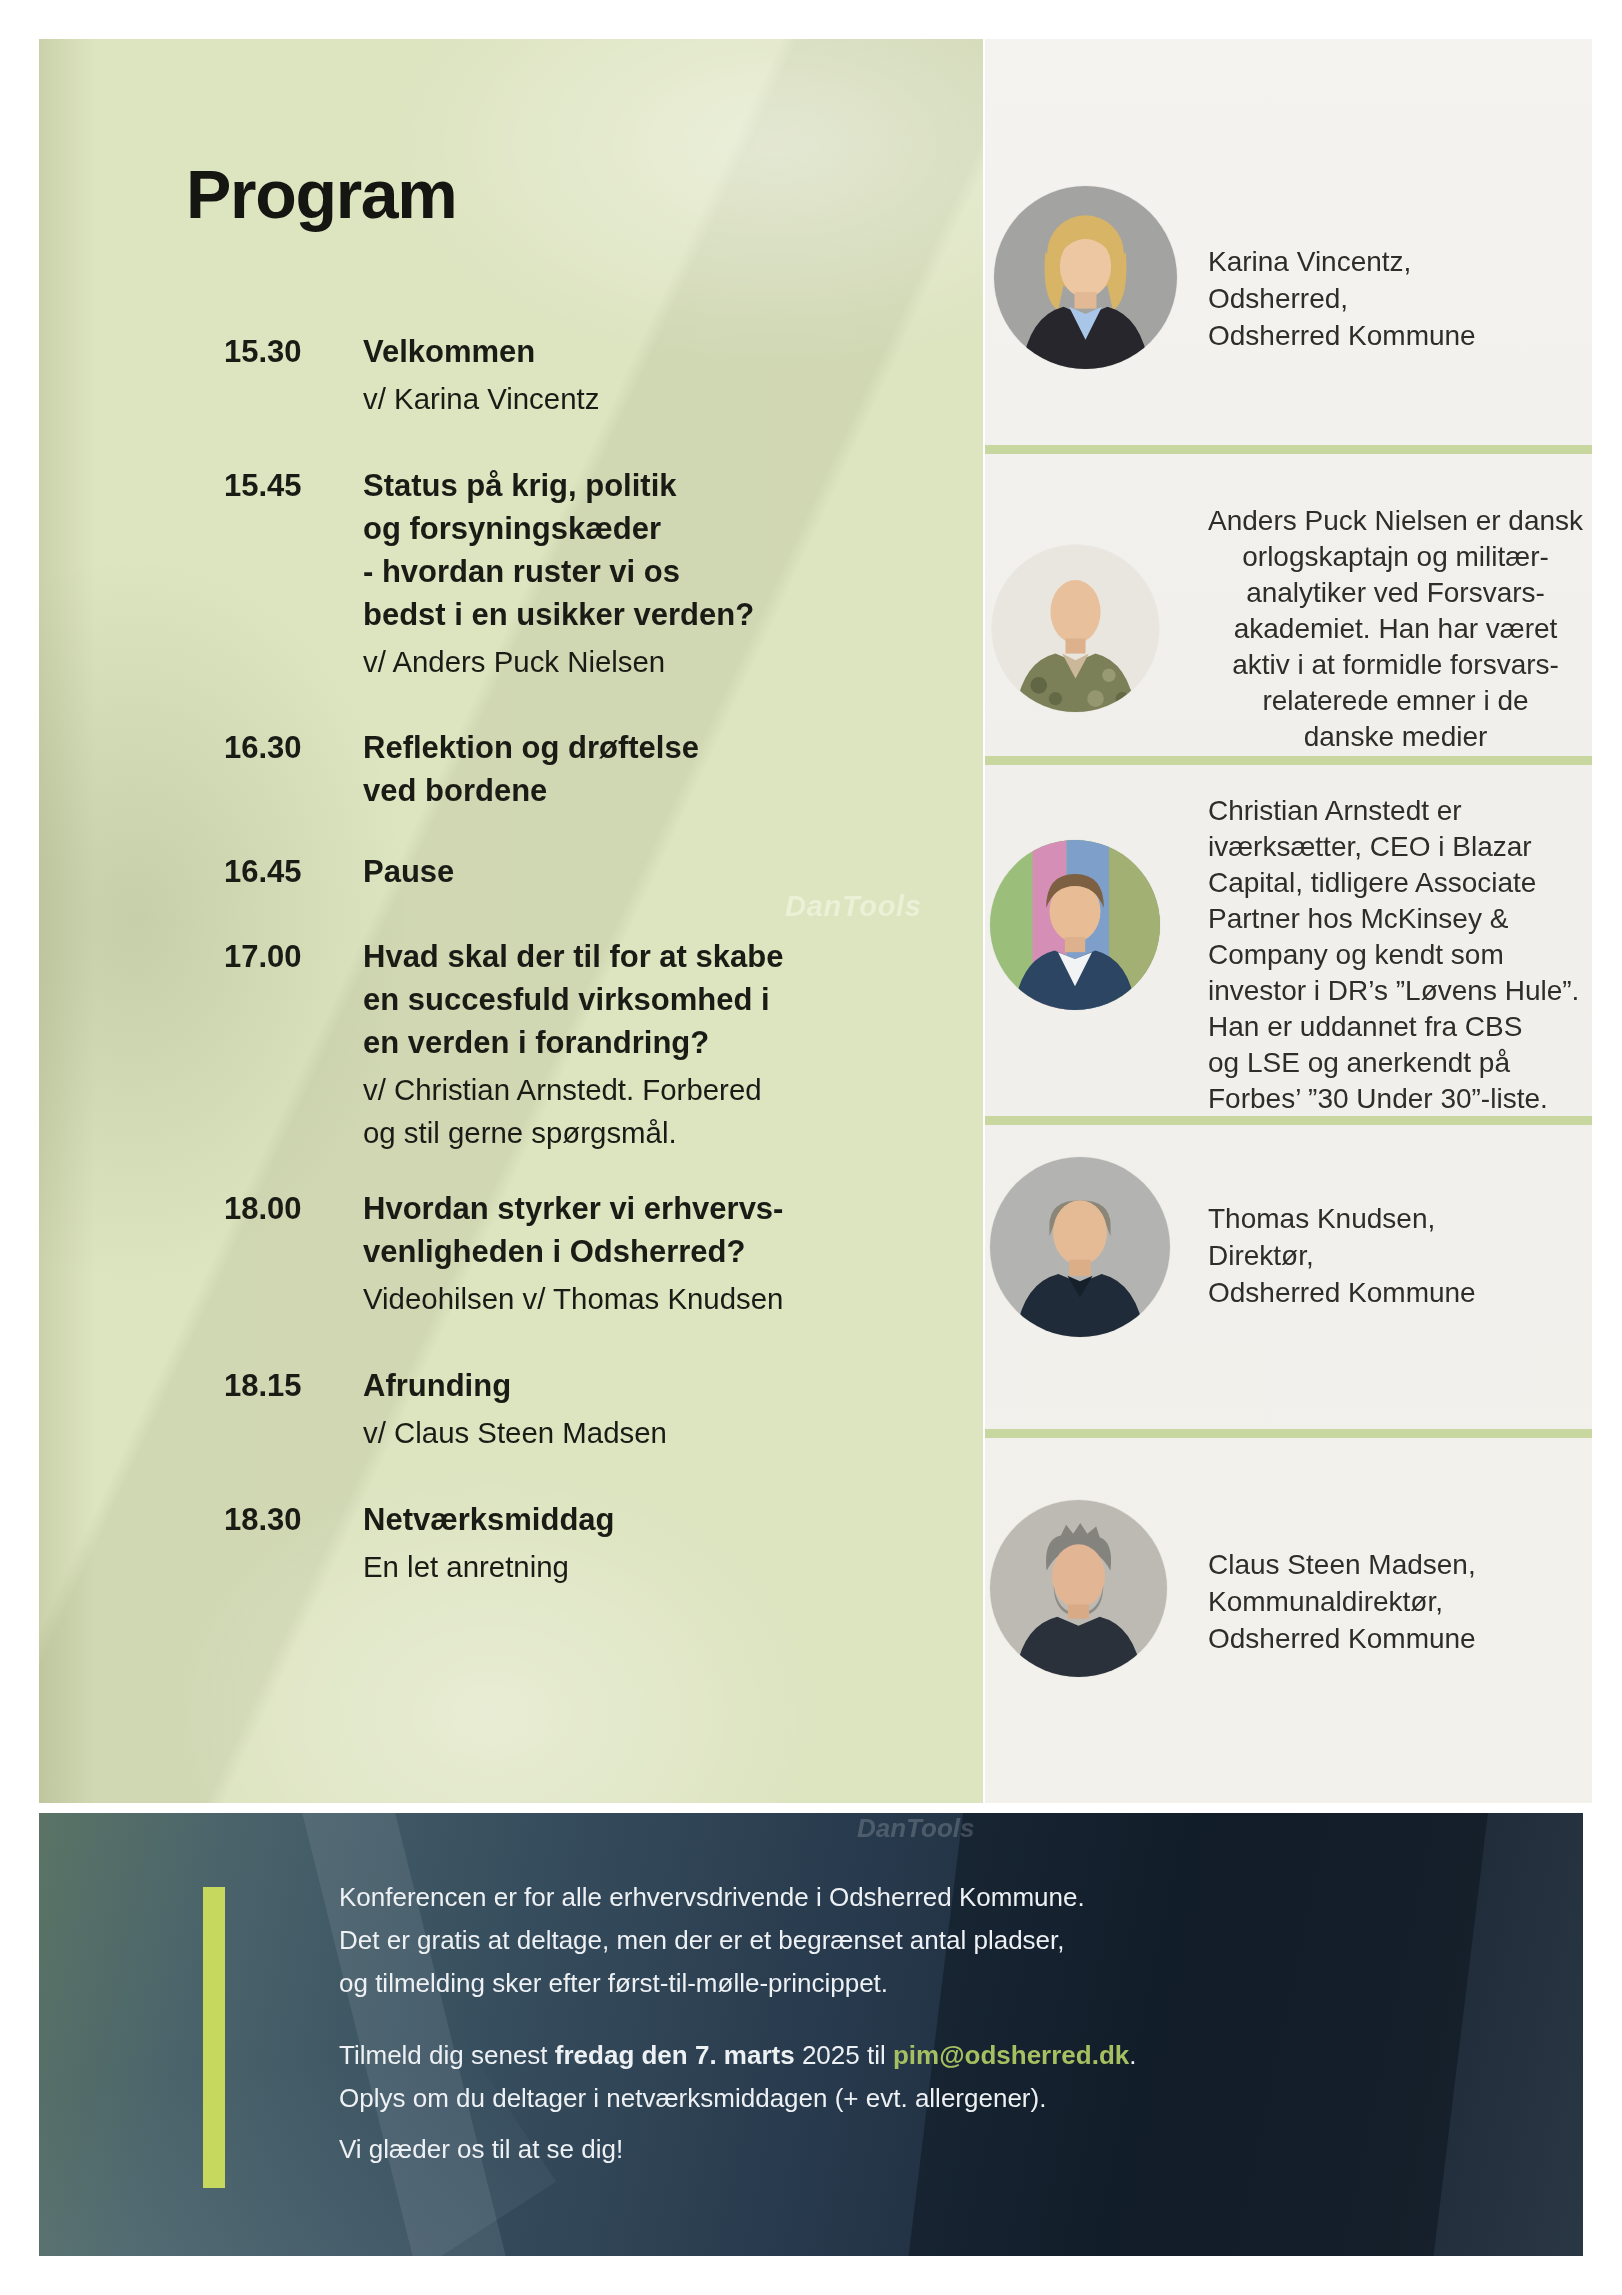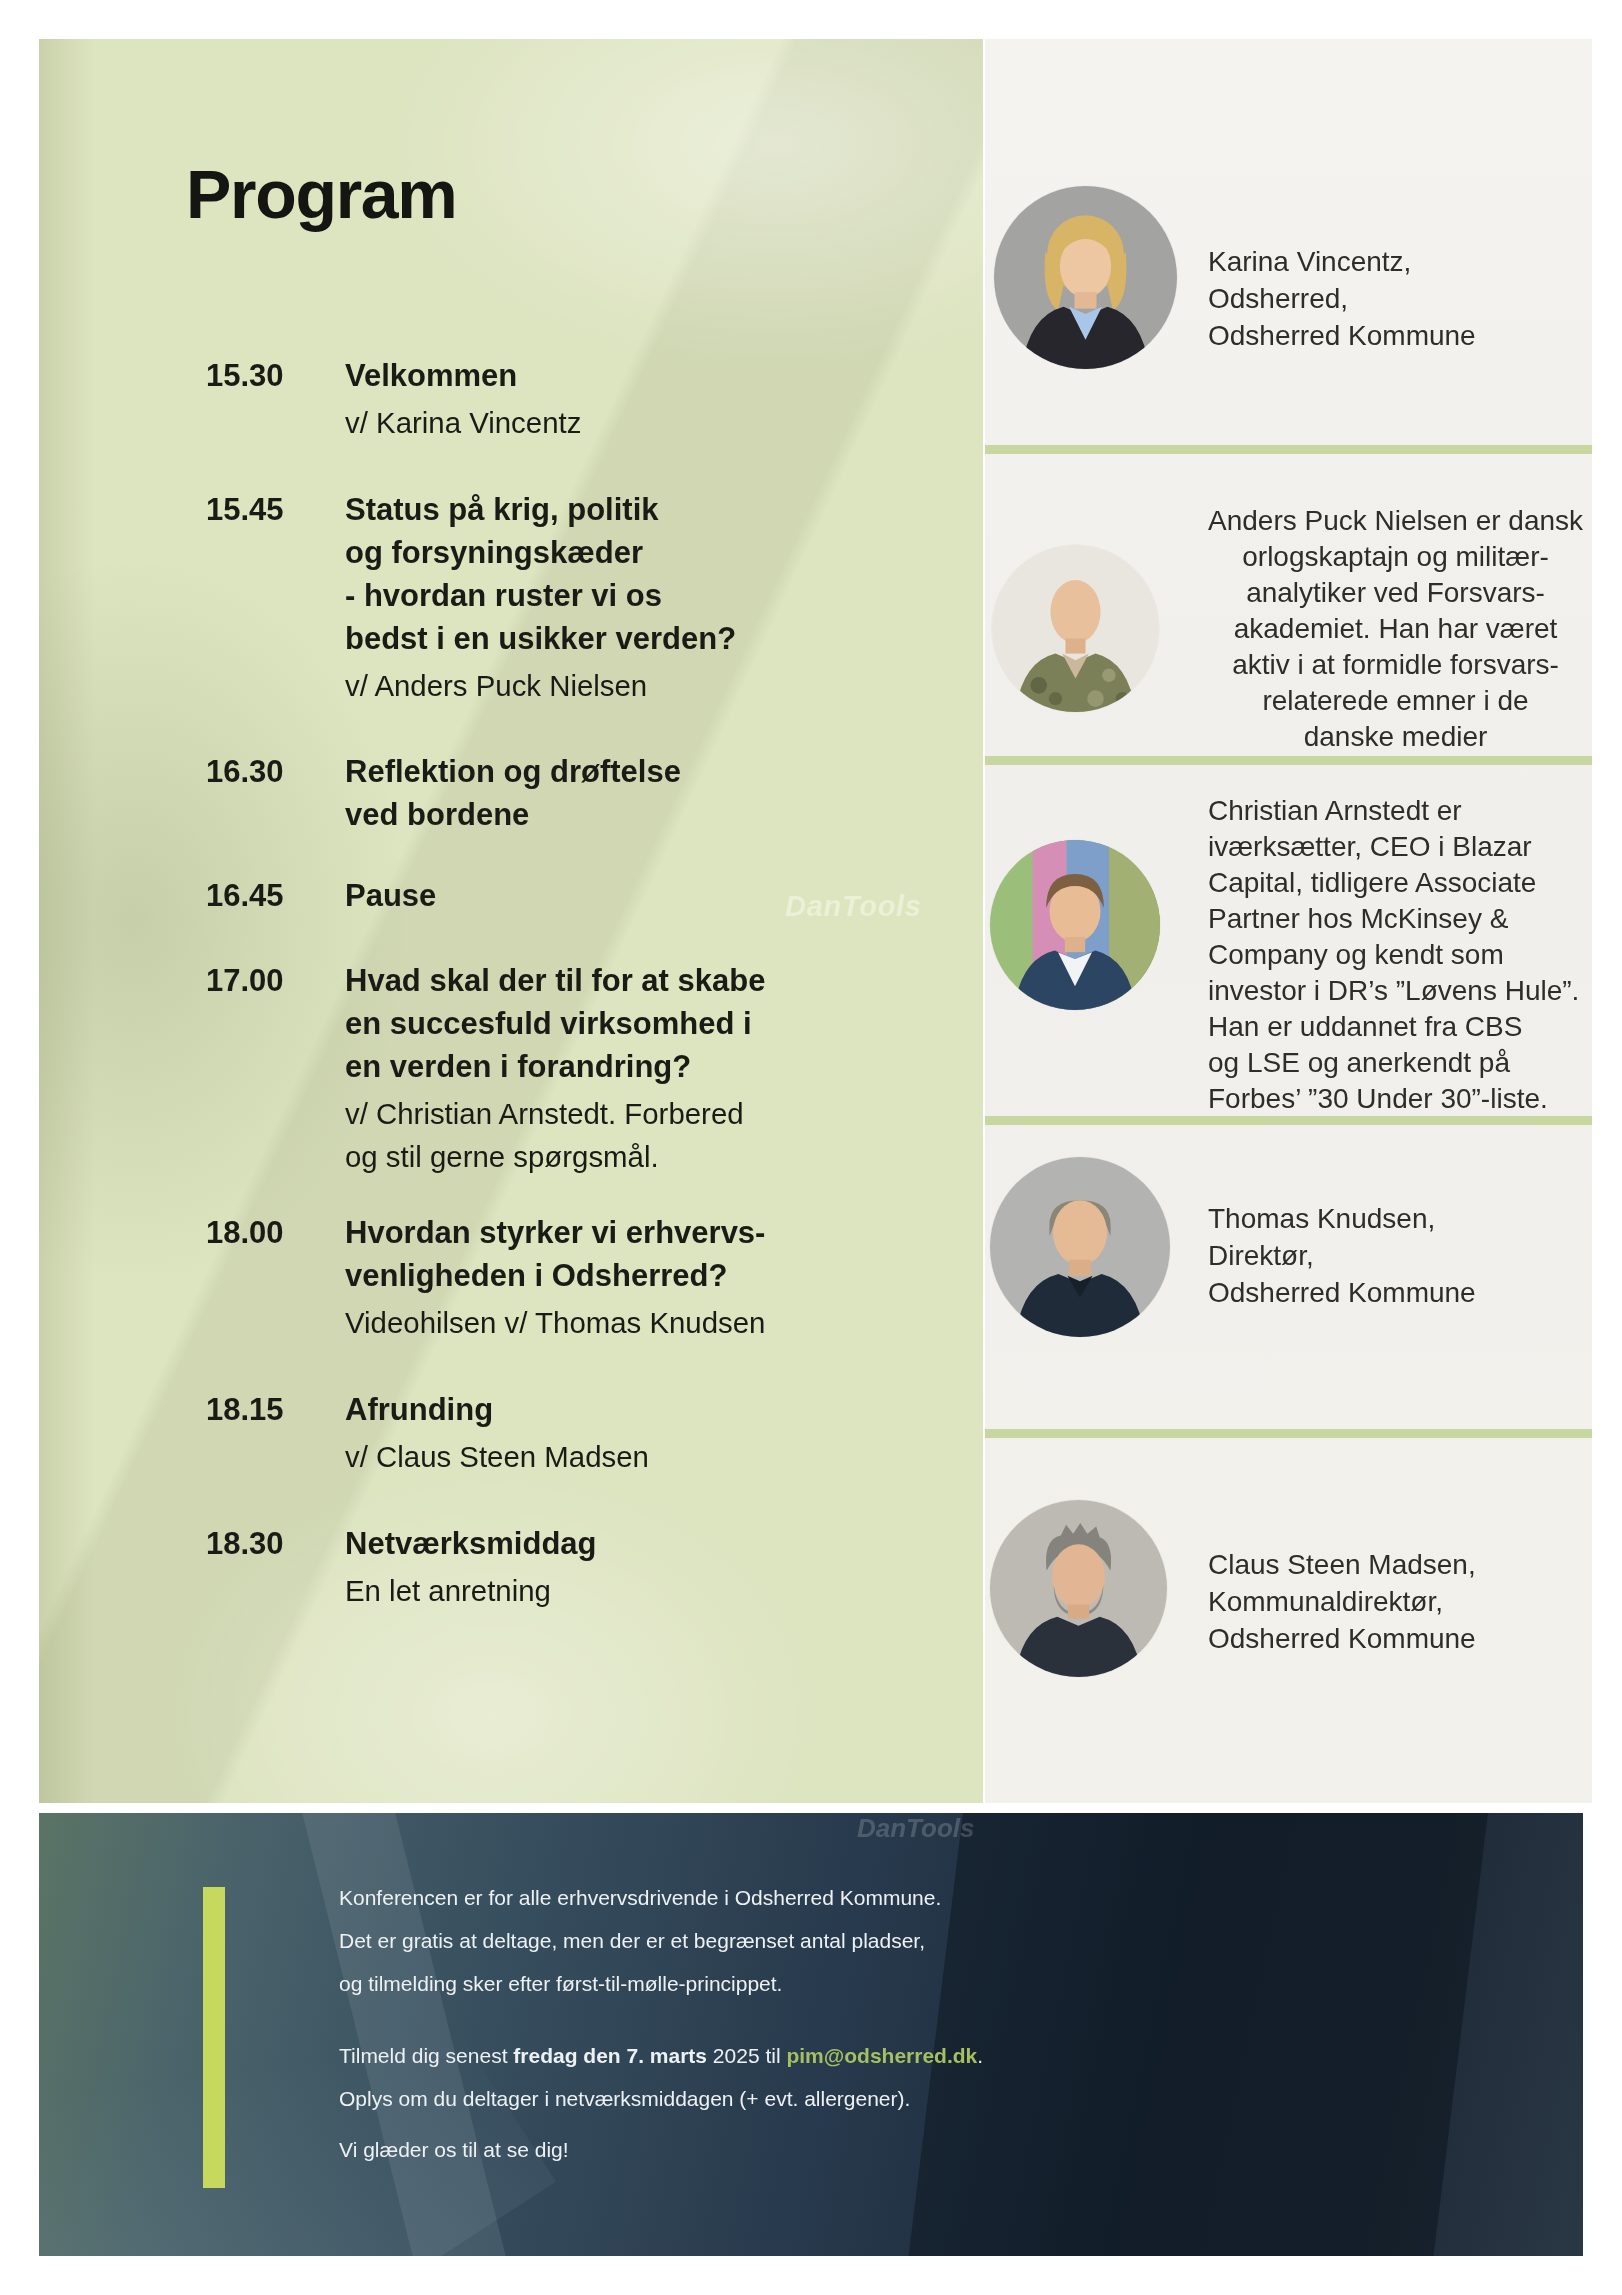--- a/index.html
+++ b/index.html
@@ -13,21 +13,21 @@
       radial-gradient(ellipse 589px 340px at 78% 6%, rgba(255,255,255,.42), transparent 65%),
       radial-gradient(ellipse 445px 589px at 10% 50%, rgba(70,80,40,.15), transparent 62%),
       radial-gradient(ellipse 537px 406px at 48% 95%, rgba(255,255,255,.32), transparent 60%),
       linear-gradient(115deg, transparent 42%, rgba(95,105,60,.10) 43%, rgba(95,105,60,.10) 56%, transparent 57%),
       linear-gradient(90deg, rgba(125,135,85,.20) 0%, rgba(125,135,85,0) 6%);}
   .watermark{position:absolute;left:746px;top:851px;font-size:29px;font-weight:bold;
              font-style:italic;color:rgba(246,249,232,.55);letter-spacing:0.7px;}
   .page-title{position:absolute;left:147px;top:116px;font-size:68px;font-weight:bold;
               letter-spacing:-1.3px;color:#151512;margin:0;}
 
-  .sched-item{position:absolute;left:167px;display:flex;color:#1b1b16;margin-top:24px;}
+  .sched-item{position:absolute;left:185px;display:flex;color:#1b1b16;}
   .sched-time{width:139px;font-weight:bold;font-size:31px;line-height:43px;}
   .sched-body{font-size:31px;}
   .sched-body .t{font-weight:bold;line-height:43px;}
   .sched-body .s{font-weight:normal;font-size:29.4px;line-height:43px;}
   .sched-body .s-first{margin-top:3.9px;}
 
   
   .panel-right{position:absolute;left:976px;top:39px;width:607px;height:1764px;
                background:linear-gradient(180deg,#f4f3ef 0%,#f0efeb 45%,#f2f1ec 100%);
                overflow:hidden;margin-left:9px;}
@@ -49,21 +49,21 @@
   .f-shape2{position:absolute;left:21%;top:-10%;width:6%;height:130%;
             background:rgba(215,228,235,.10);transform:skewX(14deg);}
   .f-shape3{position:absolute;left:-4%;top:42%;width:34%;height:80%;
             background:linear-gradient(25deg, rgba(200,215,225,.14), transparent 70%);
             transform:rotate(-33deg);}
   .f-watermark{position:absolute;left:818px;top:0px;font-size:26px;font-weight:bold;
                font-style:italic;color:rgba(255,255,255,.18);}
   .accent-bar{position:absolute;left:164px;top:74px;width:22px;height:301px;background:#c6d85e;}
   .f-text{position:absolute;left:300px;}
   .fp1{top:63px;}  .fp2{top:221px;}  .fp3{top:315px;}
-  .fline{font-size:21px;line-height:43px;font-weight:normal;white-space:nowrap;}
+  .fline{font-size:26px;line-height:43px;font-weight:normal;white-space:nowrap;}
   .b{font-weight:bold;}
   .email{color:#a6bf60;font-weight:bold;}
 </style>
 </head>
 <body>
 
 <div class="page">
 
   <div class="panel-left">
     <div class="pl-overlay"></div>

